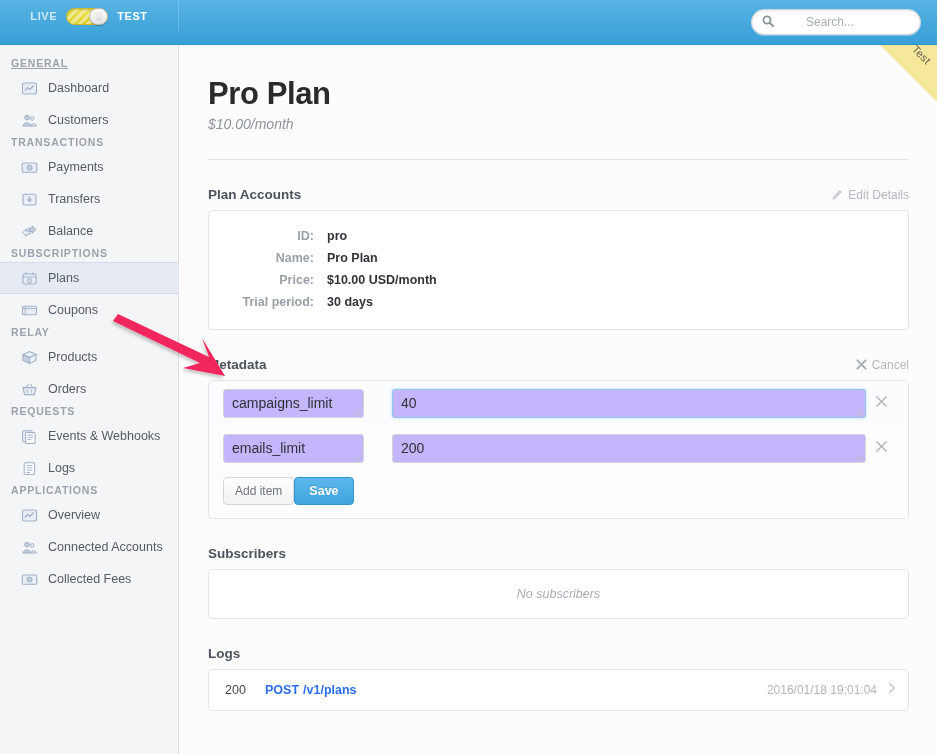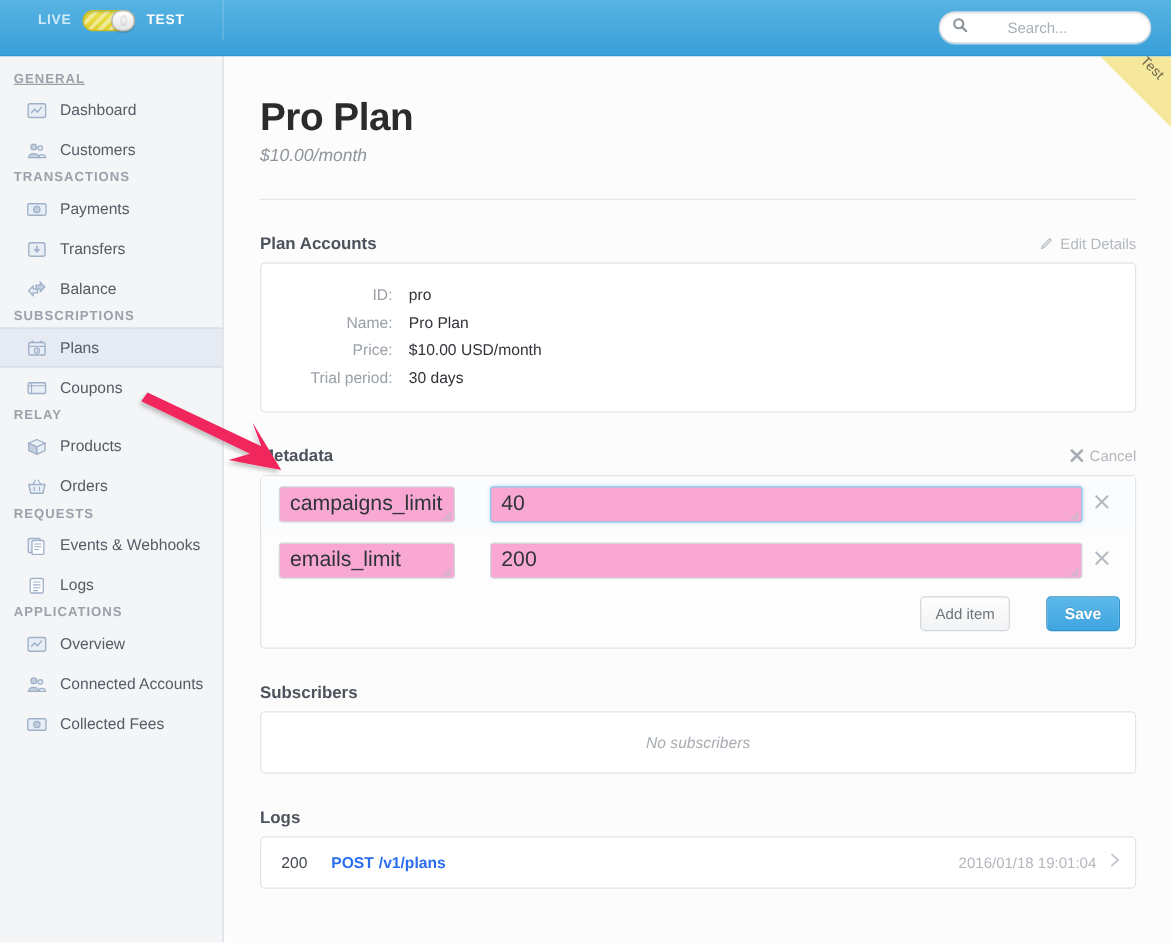--- a/index.html
+++ b/index.html
@@ -152,40 +152,40 @@
   .section-action svg { display: block; }
 
   .panel {
     border: 1px solid #e3e4e7; border-radius: 4px;
     background: #ffffff;
   }
   .panel.soft { background: #fdfdfd; }
 
   
   #plan-details { padding: 14px 0 16px 0; }
-  .detail-row { display: flex; align-items: flex-start; padding: 4px 0; }
+  .detail-row { display: flex; align-items: flex-start; padding: 4px 0; font-weight: bold; }
   .detail-key {
     width: 118px; text-align: right; padding-right: 13px;
     font-size: 12.5px; color: #9aa0a8;
   }
   .detail-val { font-size: 12.5px; color: #303338; }
 
   
   #metadata-panel { padding: 0; }
   .meta-row {
     display: flex; align-items: center;
     padding: 8px 12px 8px 14px;
   }
   .meta-row.focused { background: #fbfcfd; }
   .meta-key, .meta-val {
     font-family: "Liberation Sans", sans-serif;
-    font-size: 17px; color: #2f3237;
+    font-size: 14px; color: #2f3237;
     border: 1px solid #d2d6db; border-radius: 3px;
     padding: 6px 8px; outline: none;
-    background: #f9a8d4; resize: none; overflow: hidden;
+    background: #c4b5fd; resize: none; overflow: hidden;
     line-height: 14px; height: 29px;
     box-shadow: inset 0 1px 1px rgba(0,0,0,0.02);
   }
   .meta-key { width: 141px; flex: 0 0 141px; }
   .meta-val { flex: 1 1 auto; margin-left: 28px; }
   .meta-val.focused {
     border-color: #8fc8e8;
     box-shadow: 0 0 3px rgba(120,190,235,0.55);
   }
   .resize-grip {
@@ -196,23 +196,22 @@
   .field-wrap.key { flex: 0 0 141px; }
   .field-wrap.val { flex: 1 1 auto; margin-left: 28px; }
   .field-wrap.val .meta-val { margin-left: 0; width: 100%; }
   .del-btn {
     width: 30px; flex: 0 0 30px; text-align: center;
     color: #b6bbc1; font-size: 16px; line-height: 1;
     cursor: pointer; user-select: none;
     font-family: "Liberation Sans", sans-serif;
   }
   .meta-foot {
-    display: flex; align-items: center; justify-content: flex-end;
+    display: flex; align-items: center; justify-content: flex-start;
     padding: 6px 12px 13px 14px;
-    gap: 29px;
   }
   .btn-plain {
     font-size: 12px; color: #6f757d;
     background: linear-gradient(to bottom,#fdfdfd,#f2f3f4);
     border: 1px solid #d4d8dd; border-radius: 4px;
     padding: 6px 11px; cursor: pointer;
     font-family: "Liberation Sans", sans-serif;
   }
   .btn-primary {
     font-size: 12.5px; font-weight: bold; color: #ffffff;

